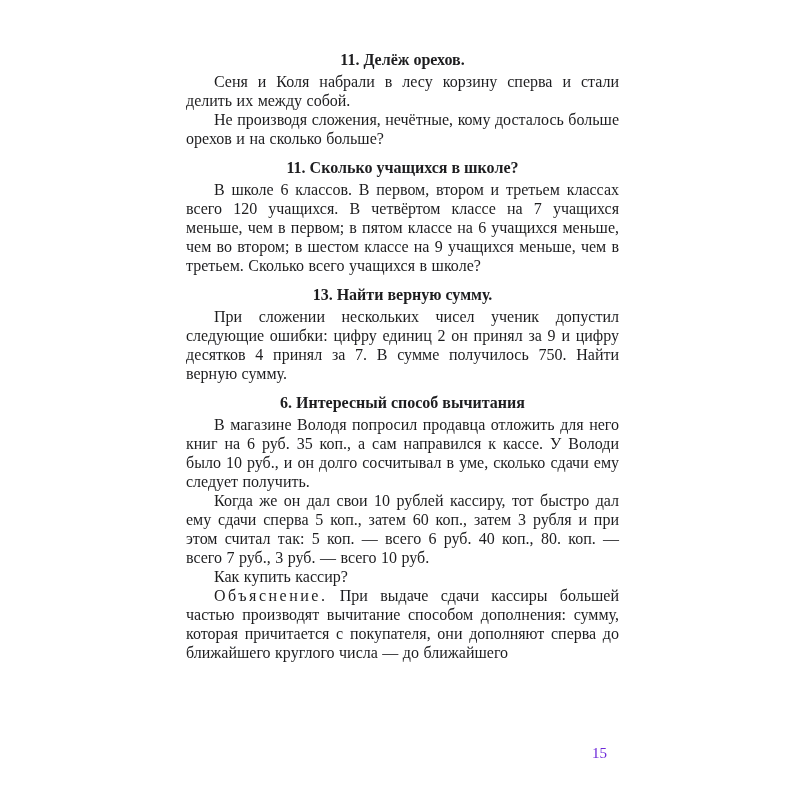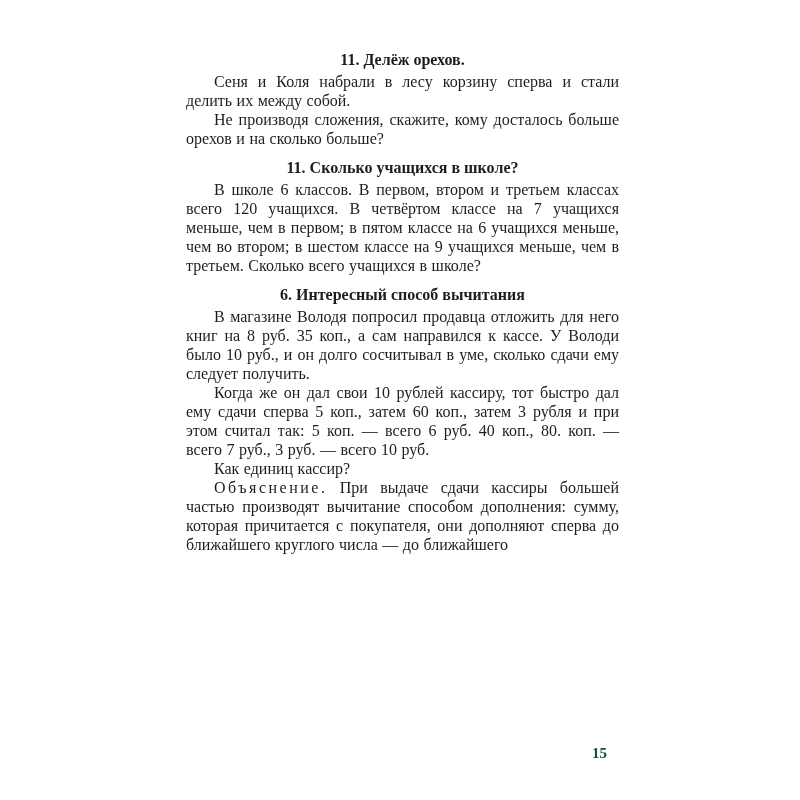--- a/index.html
+++ b/index.html
@@ -45,47 +45,51 @@
   }
   .spaced-label {
     letter-spacing: 2.5px;
   }
   .page-number {
     position: absolute;
     left: 592px;
     top: 744px;
     font-size: 15px;
     line-height: 19px;
-    font-weight: bold;
-    color: #14532d;
+    font-weight: normal;
+    color: #6d28d9;
   }
 </style>
 </head>
 <body>
 
 <div class="page">
   <div class="text-column">
 
     <section>
       <h2 class="section-title">11. Делёж орехов.</h2>
       <p class="para">Сеня и Коля набрали в лесу корзину сперва и стали делить их между собой.</p>
-      <p class="para">Не производя сложения, скажите, кому досталось больше орехов и на сколько больше?</p>
+      <p class="para">Не производя сложения, нечётные, кому досталось больше орехов и на сколько больше?</p>
     </section>
 
     <section>
       <h2 class="section-title">11. Сколько учащихся в школе?</h2>
       <p class="para">В школе 6 классов. В первом, втором и третьем классах всего 120 учащихся. В четвёртом классе на 7 учащихся меньше, чем в первом; в пятом классе на 6 учащихся меньше, чем во втором; в шестом классе на 9 учащихся меньше, чем в третьем. Сколько всего учащихся в школе?</p>
     </section>
 
+    <section>
+      <h2 class="section-title">13. Найти верную сумму.</h2>
+      <p class="para">При сложении нескольких чисел ученик допустил следующие ошибки: цифру единиц 2 он принял за 9 и цифру десятков 4 принял за 7. В сумме получилось 750. Найти верную сумму.</p>
+    </section>
 
     <section>
       <h2 class="section-title">6. Интересный способ вычитания</h2>
-      <p class="para">В магазине Володя попросил продавца отложить для него книг на 8 руб. 35 коп., а сам направился к кассе. У Володи было 10 руб., и он долго сосчитывал в уме, сколько сдачи ему следует получить.</p>
+      <p class="para">В магазине Володя попросил продавца отложить для него книг на 6 руб. 35 коп., а сам направился к кассе. У Володи было 10 руб., и он долго сосчитывал в уме, сколько сдачи ему следует получить.</p>
       <p class="para">Когда же он дал свои 10 рублей кассиру, тот быстро дал ему сдачи сперва 5 коп., затем 60 коп., затем 3 рубля и при этом считал так: 5 коп. — всего 6 руб. 40 коп., 80. коп. — всего 7 руб., 3 руб. — всего 10 руб.</p>
-      <p class="para">Как единиц кассир?</p>
+      <p class="para">Как купить кассир?</p>
       <p class="para">
         <span class="spaced-label">Объяснение.</span>
         <span>При выдаче сдачи кассиры большей частью производят вычитание способом дополнения: сумму, которая причитается с покупателя, они дополняют сперва до ближайшего круглого числа — до ближайшего</span>
       </p>
     </section>
 
   </div>
 
   <div class="page-number">15</div>
 </div>

